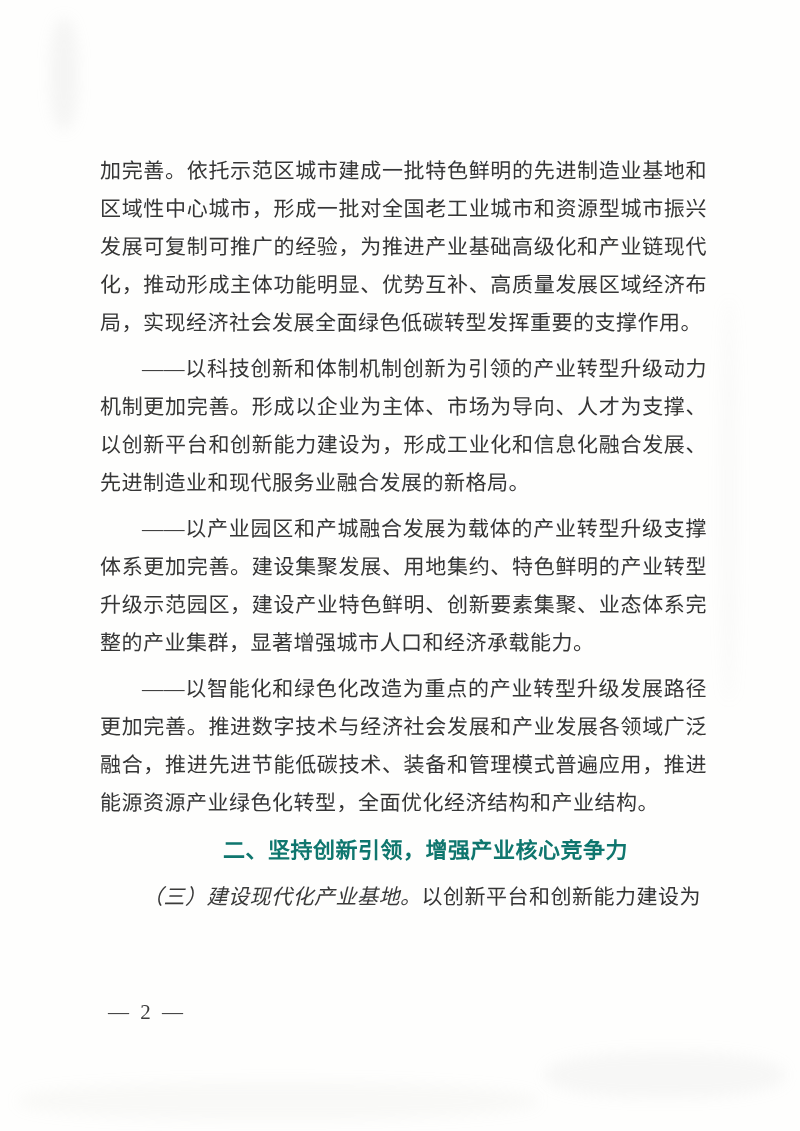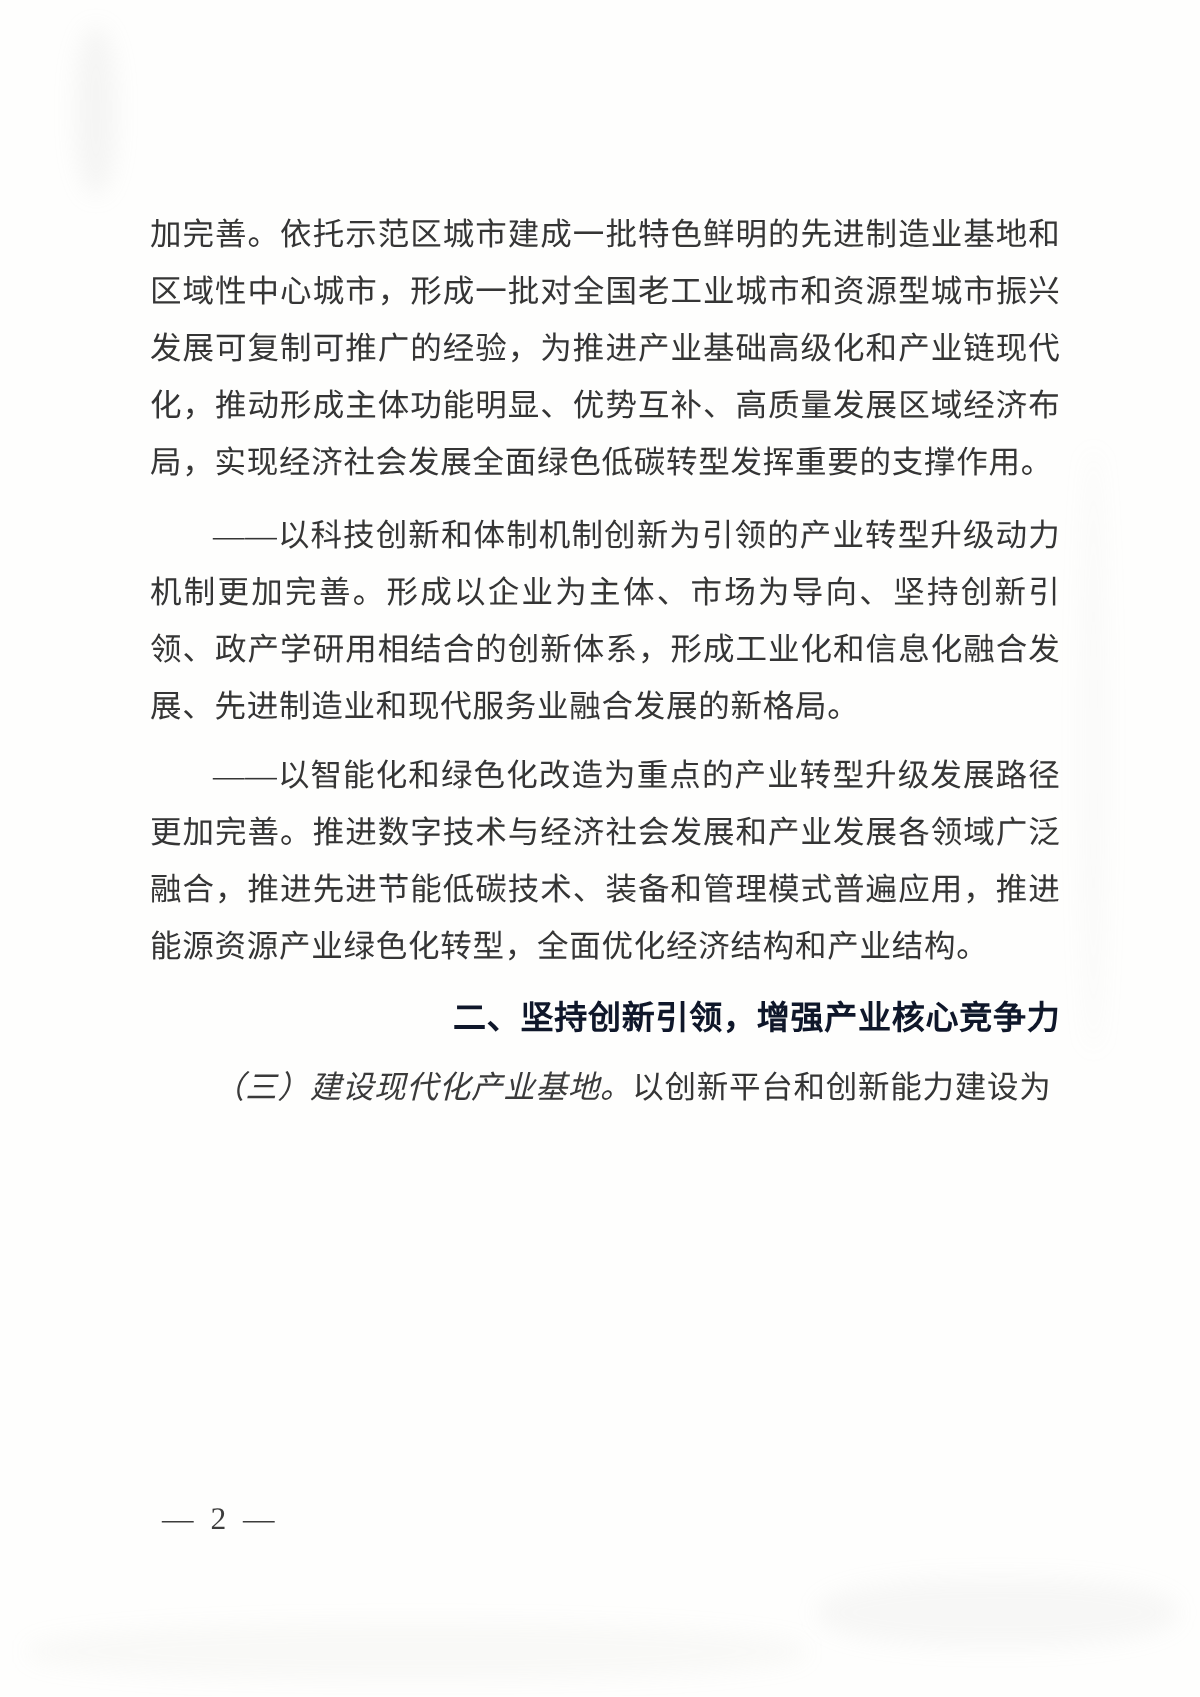--- a/index.html
+++ b/index.html
@@ -41,36 +41,35 @@
     line-height: 38px;
     color: #353535;
     text-align: justify;
     letter-spacing: 0.5px;
   }
   .para {
     margin: 0;
     margin-top: 8px;
   }
   .para.first {
-    margin-top: 0;
-    font-family: Liberation Mono, monospace;
+    margin-top: 12px;
   }
   .para.indent {
     text-indent: 2em;
   }
   .heading {
     font-family: "Liberation Sans", "DejaVu Sans", sans-serif;
     font-weight: bold;
     font-size: 22px;
-    color: #0f172a;
+    color: #0f766e;
     margin: 0;
     margin-top: 10px;
     text-indent: 2em;
     line-height: 38px;
-    text-align: right;
+    text-align: center;
     letter-spacing: 0.5px;
   }
   .lead {
     font-style: italic;
     color: #3a3a3a;
   }
   .page-number {
     position: absolute;
     left: 108px;
     top: 1000px;
@@ -87,22 +86,23 @@
 
   <div class="noise noise-1"></div>
   <div class="noise noise-2"></div>
   <div class="noise noise-3"></div>
   <div class="noise noise-4"></div>
 
   <main class="content">
 
     <p class="para first">加完善。依托示范区城市建成一批特色鲜明的先进制造业基地和区域性中心城市，形成一批对全国老工业城市和资源型城市振兴发展可复制可推广的经验，为推进产业基础高级化和产业链现代化，推动形成主体功能明显、优势互补、高质量发展区域经济布局，实现经济社会发展全面绿色低碳转型发挥重要的支撑作用。</p>
 
-    <p class="para indent">——以科技创新和体制机制创新为引领的产业转型升级动力机制更加完善。形成以企业为主体、市场为导向、坚持创新引领、政产学研用相结合的创新体系，形成工业化和信息化融合发展、先进制造业和现代服务业融合发展的新格局。</p>
+    <p class="para indent">——以科技创新和体制机制创新为引领的产业转型升级动力机制更加完善。形成以企业为主体、市场为导向、人才为支撑、以创新平台和创新能力建设为，形成工业化和信息化融合发展、先进制造业和现代服务业融合发展的新格局。</p>
 
+    <p class="para indent">——以产业园区和产城融合发展为载体的产业转型升级支撑体系更加完善。建设集聚发展、用地集约、特色鲜明的产业转型升级示范园区，建设产业特色鲜明、创新要素集聚、业态体系完整的产业集群，显著增强城市人口和经济承载能力。</p>
 
     <p class="para indent">——以智能化和绿色化改造为重点的产业转型升级发展路径更加完善。推进数字技术与经济社会发展和产业发展各领域广泛融合，推进先进节能低碳技术、装备和管理模式普遍应用，推进能源资源产业绿色化转型，全面优化经济结构和产业结构。</p>
 
     <h2 class="heading">二、坚持创新引领，增强产业核心竞争力</h2>
 
 
     <p class="para indent"><span class="lead">（三）建设现代化产业基地。</span><span>以创新平台和创新能力建设为</span></p>
 
   </main>
 

